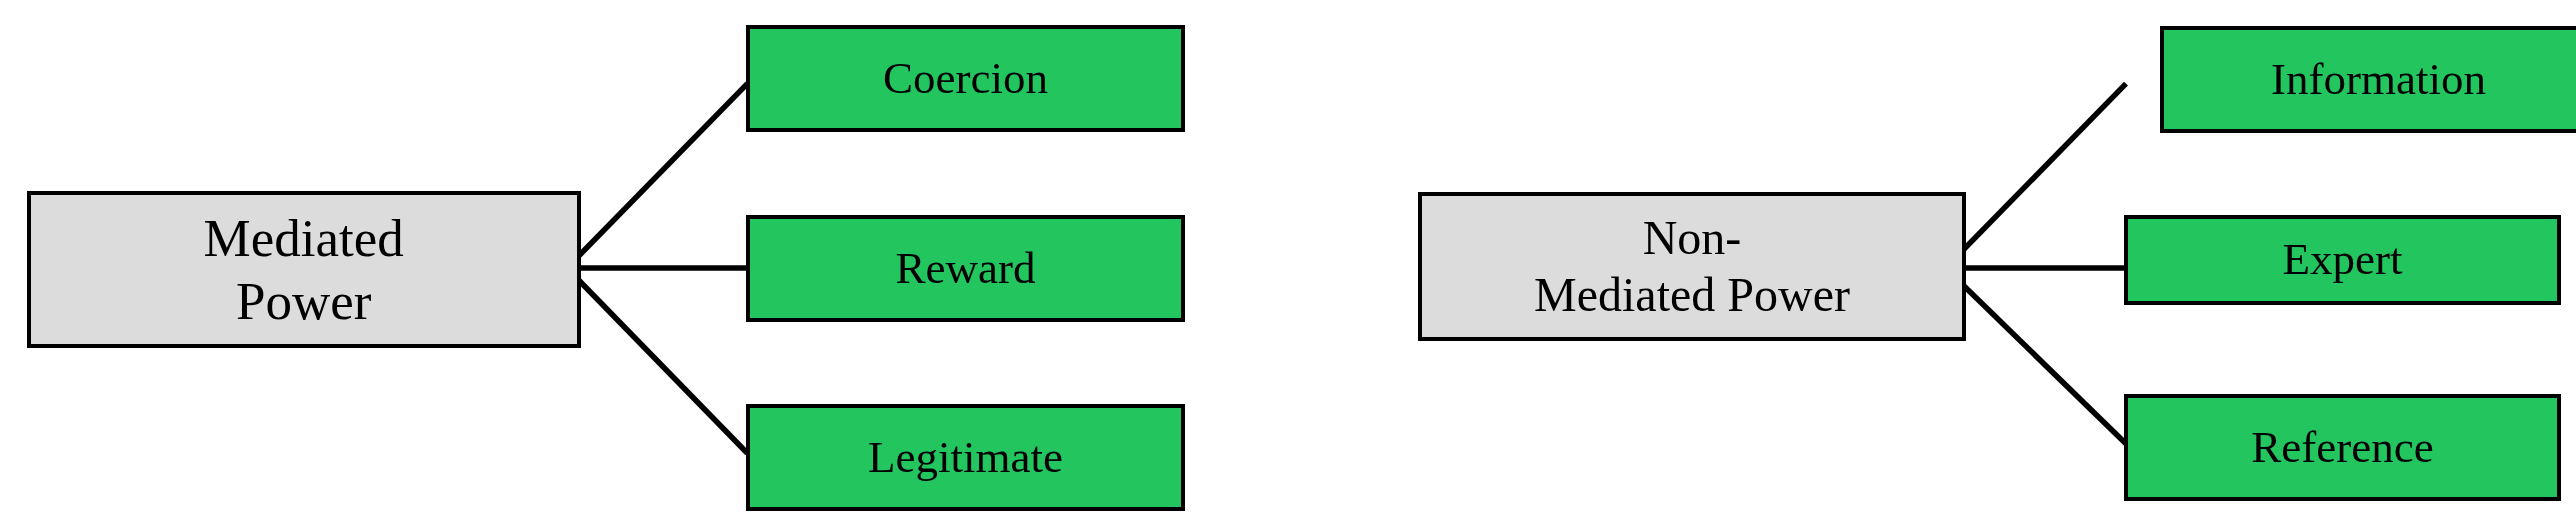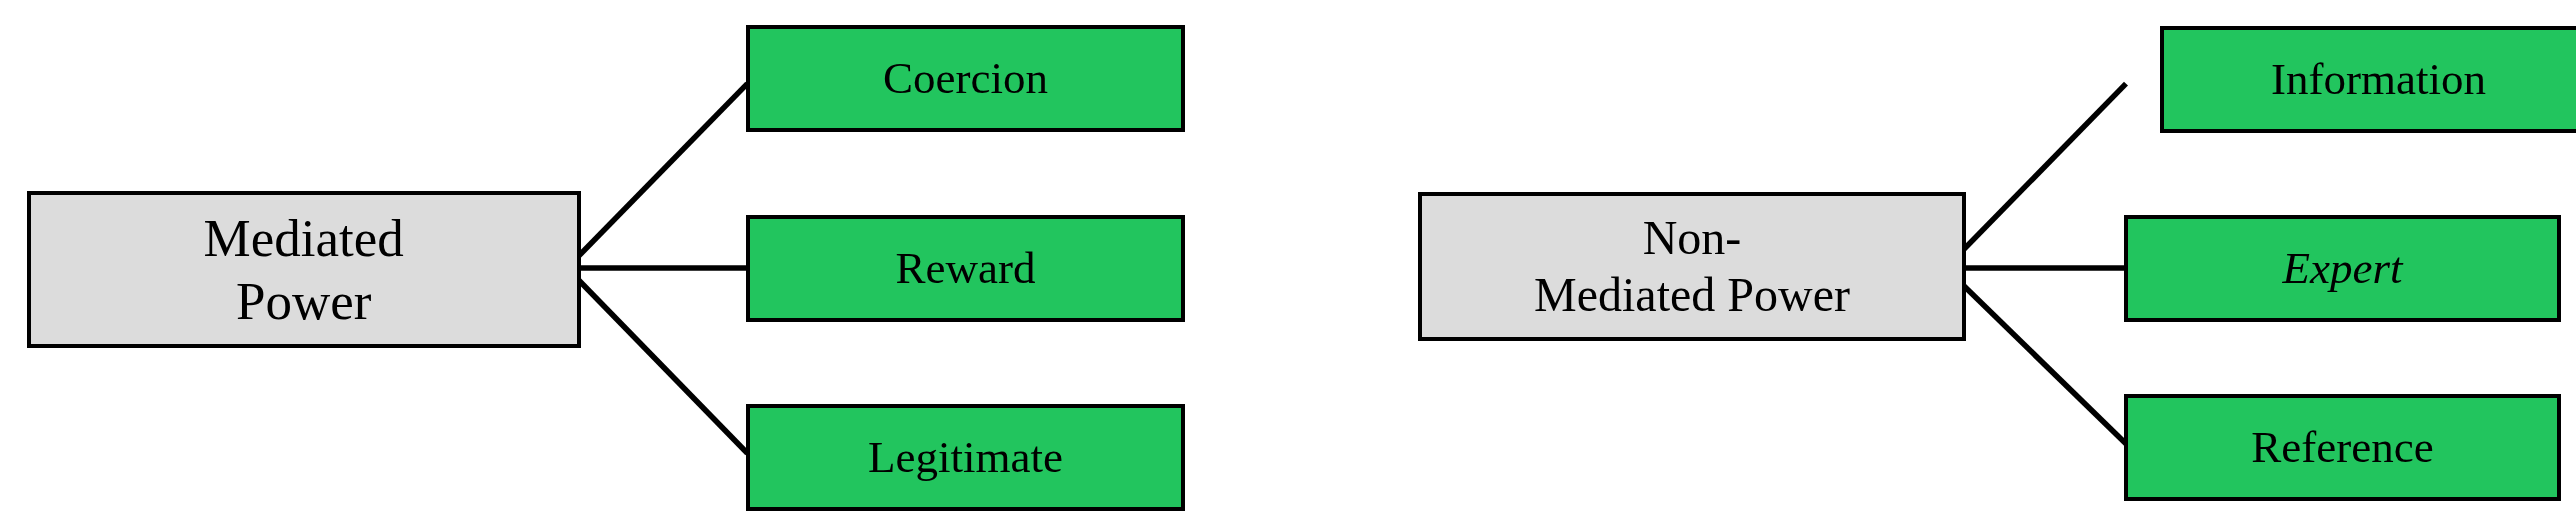--- a/index.html
+++ b/index.html
@@ -51,21 +51,21 @@
 
   
   #node-mediated-power  { left: 12.7px;   top: 191px; width: 554px; height: 157px; font-size: 53px; margin-left: 14px; }
   #node-coercion        { left: 746px;  top: 25.4px;  width: 439px; height: 107px; font-size: 45px; }
   #node-reward          { left: 746px;  top: 215px; width: 439px; height: 107px; font-size: 45px; }
   #node-legitimate      { left: 746px;  top: 404px; width: 439px; height: 107px; font-size: 45px; }
 
   
   #node-non-mediated-power { left: 1398px; top: 192px; width: 548px; height: 149px; font-size: 48px; margin-left: 20px; }
   #node-information        { left: 2124px; top: 26px;  width: 437px; height: 107px; font-size: 45px; margin-left: 36px; }
-  #node-expert             { left: 2124px; top: 215px; width: 437px; height: 107px; font-size: 45px; font-style: italic; }
+  #node-expert             { left: 2124px; top: 215px; width: 437px; height: 90px; font-size: 45px; }
   #node-reference          { left: 2124px; top: 394px; width: 437px; height: 107px; font-size: 45px; }
 </style>
 </head>
 <body>
 
 <div id="canvas">
 
   <svg class="edges" viewBox="0 0 3240 655" width="2576" height="521" xmlns="http://www.w3.org/2000/svg">
 
     <g>

